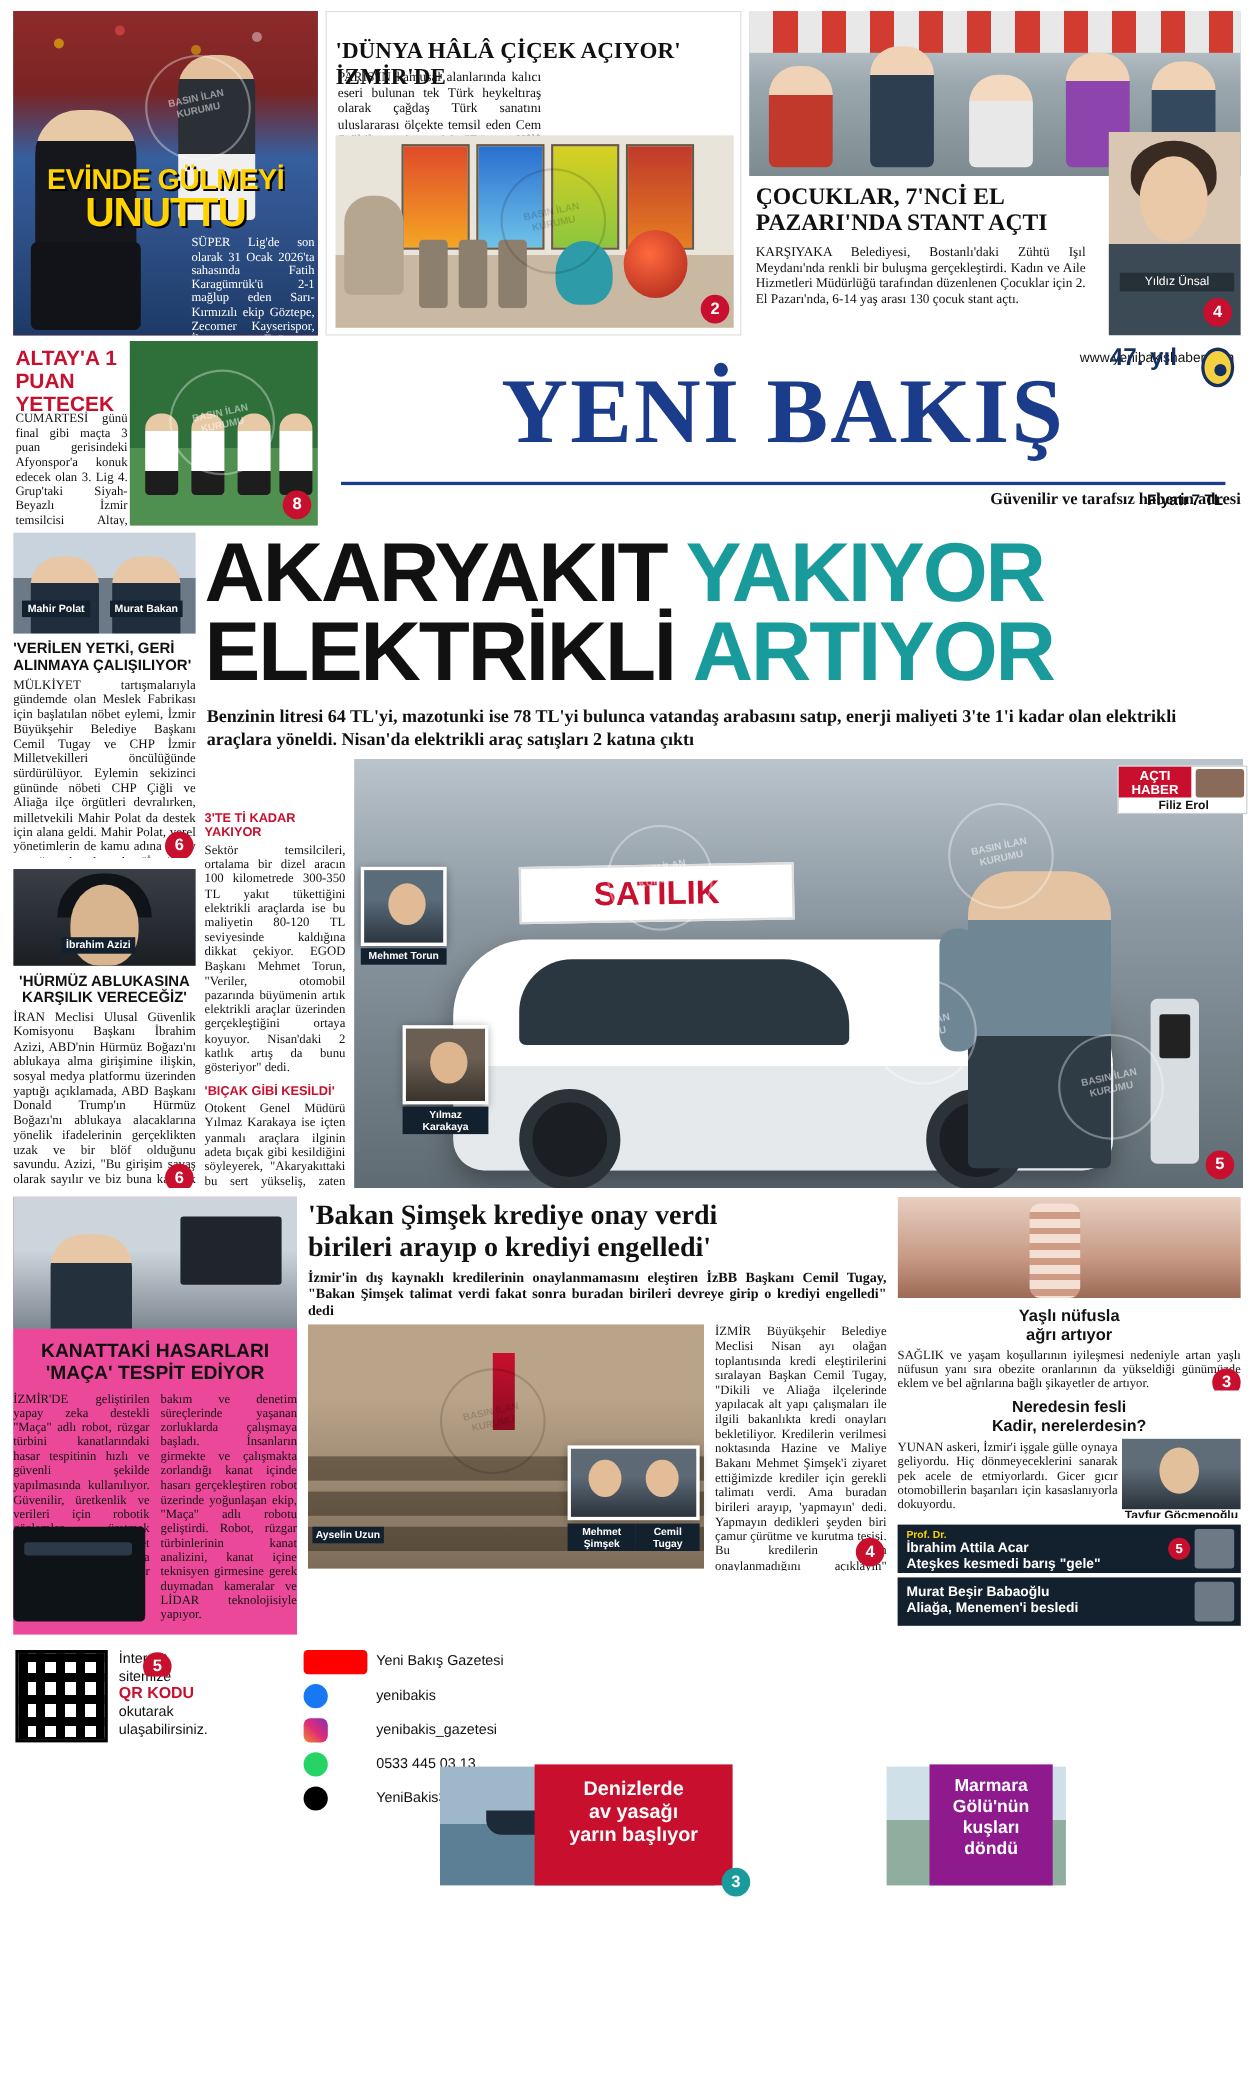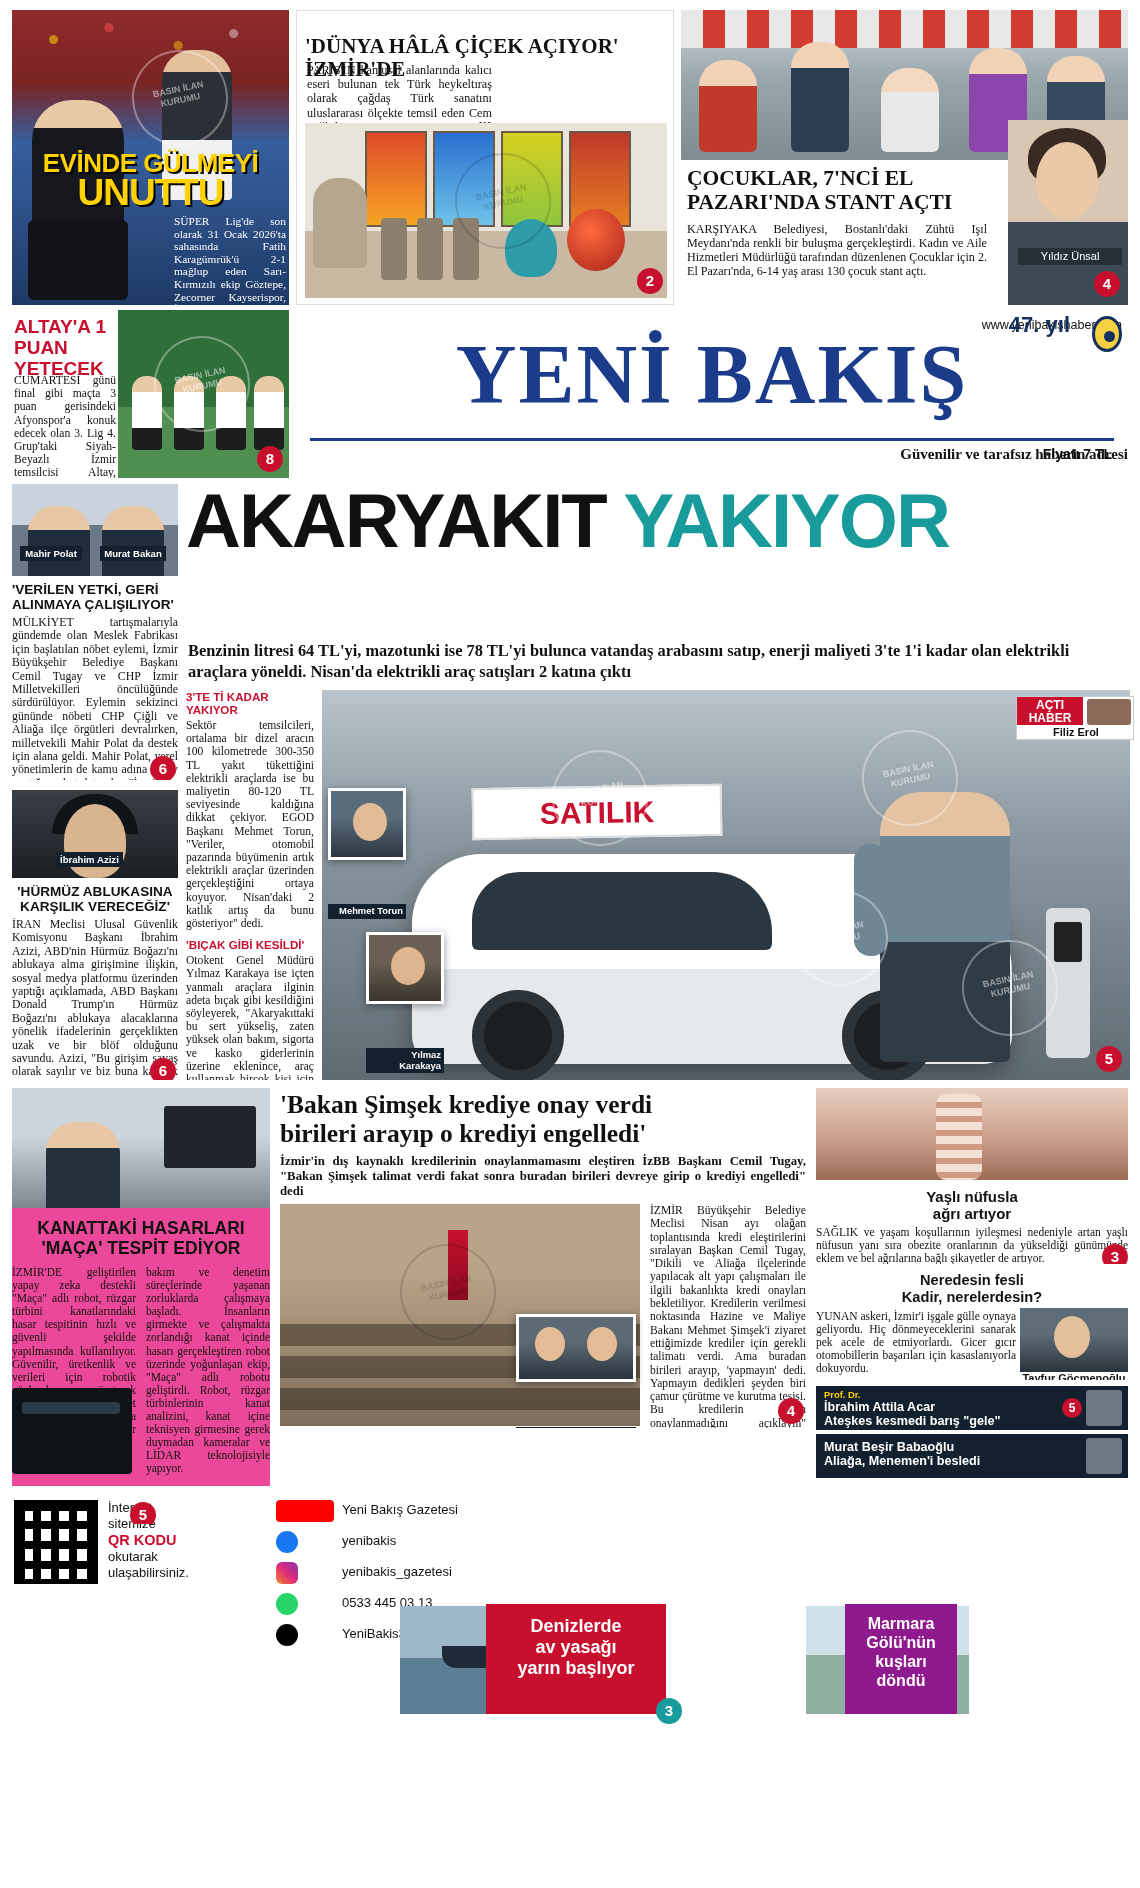--- a/index.html
+++ b/index.html
@@ -190,21 +190,21 @@
   #left-col2 { left:12px; top:790px; width:166px; height:290px; }
   #lc2-photo{position:absolute;left:0;top:0;width:166px;height:88px;background:linear-gradient(180deg,#3a3f46 0%,#1b1f24 100%);overflow:hidden;}
   #lc2-photo .f{position:absolute;left:52px;top:14px;width:62px;height:74px;border-radius:50% 50% 42% 42%;background:#d8b48f;}
   #lc2-photo .t{position:absolute;left:40px;top:4px;width:86px;height:40px;border-radius:46px 46px 0 0;background:#101418;}
   #lc2-name{position:absolute;left:44px;top:62px;}
   #lc2-title{position:absolute;left:0;top:94px;width:166px;font-family:"Liberation Sans",sans-serif;font-weight:bold;font-size:13.6px;line-height:15px;color:#111;text-align:center;}
   #lc2-body{position:absolute;left:0;top:128px;width:166px;font-size:11.8px;line-height:13.4px;text-align:justify;color:#111;}
 
   
   #mid-col { left:186px; top:690px; width:128px; height:390px; }
-  #mc-h1{font-family:"Liberation Sans",sans-serif;font-weight:bold;font-size:11.6px;color:#c8102e;}
+  #mc-h1{font-family:"Liberation Sans",sans-serif;font-weight:bold;font-size:11.6px;color:#c8102e;margin-top:47px;}
   #mc-b1{margin-top:3px;font-size:11.6px;line-height:13.2px;text-align:justify;color:#111;}
   #mc-h2{margin-top:8px;font-family:"Liberation Sans",sans-serif;font-weight:bold;font-size:11.6px;color:#c8102e;}
   #mc-b2{margin-top:3px;font-size:11.6px;line-height:13.2px;text-align:justify;color:#111;}
 
   
   #big-photo{
     left:322px; top:690px; width:808px; height:390px;
     background:linear-gradient(180deg,#b9c4cc 0%, #8e9aa3 35%, #5f6b73 100%);
   }
   #bp-car{
@@ -235,21 +235,21 @@
 
   .inset{
     position:absolute;border:3px solid #fff;box-shadow:0 2px 8px rgba(0,0,0,.4);
   }
   #inset-torun{left:328px;top:788px;width:78px;height:72px;background:linear-gradient(180deg,#5a6b7a 0 40%,#2b3640 100%);}
   #inset-torun .f{position:absolute;left:22px;top:12px;width:34px;height:38px;border-radius:50%;background:#e0bb96;}
   #inset-karakaya{left:366px;top:932px;width:78px;height:72px;background:linear-gradient(180deg,#6a5f52 0 40%,#3a342d 100%);}
   #inset-karakaya .f{position:absolute;left:22px;top:12px;width:34px;height:38px;border-radius:50%;background:#ddb68f;}
   .inset-cap{
     position:absolute;background:#13212f;color:#fff;font-family:"Liberation Sans",sans-serif;
-    font-size:9.4px;font-weight:bold;line-height:10.5px;text-align:right;padding:2px 3px;margin-top:42px;
+    font-size:9.4px;font-weight:bold;line-height:10.5px;text-align:center;padding:2px 3px;
   }
   #ozel-haber{
     position:absolute;right:6px;top:696px;width:118px;height:44px;background:#fff;border:1px solid #ccc;
   }
   #ozel-haber .lbl{position:absolute;left:0;top:0;width:66px;height:28px;background:#c8102e;color:#fff;
     font-family:"Liberation Sans",sans-serif;font-weight:bold;font-size:12px;line-height:13px;text-align:center;padding-top:2px;}
   #ozel-haber .nm{position:absolute;left:0;top:29px;width:118px;text-align:center;font-family:"Liberation Sans",sans-serif;font-weight:bold;font-size:11px;color:#111;}
   #ozel-haber .av{position:absolute;right:2px;top:2px;width:44px;height:26px;background:#8a6b5a;border-radius:3px;}
 
   
@@ -414,20 +414,21 @@
     <div id="mast-egg"></div>
     <div id="mast-logo">YENİ BAKIŞ</div>
     <div id="mast-rule"></div>
     <div id="mast-date">14 NİSAN 2026 SALI</div>
     <div id="mast-slogan">Güvenilir ve tarafsız haberin adresi</div>
     <div id="mast-price">Fiyatı 7 TL</div>
   </div>
 
   <div class="box" id="main-headline">
     <div id="mh1"><span>AKARYAKIT </span><span class="t">YAKIYOR</span></div>
+    <div id="mh2"><span>ELEKTRİKLİ </span><span class="t">ARTIYOR</span></div>
   </div>
   <div class="box" id="main-deck">Benzinin litresi 64 TL'yi, mazotunki ise 78 TL'yi bulunca vatandaş arabasını satıp, enerji maliyeti 3'te 1'i kadar olan elektrikli araçlara yöneldi. Nisan'da elektrikli araç satışları 2 katına çıktı</div>
 
   <div class="box" id="left-col1">
     <div id="lc1-photo">
       <div class="m m1"></div>
         <div class="m m2"></div>
     </div>
     <div id="lc1-names">
       <div class="namechip" style="left:8px;top:0;width:62px;">Mahir Polat</div>

